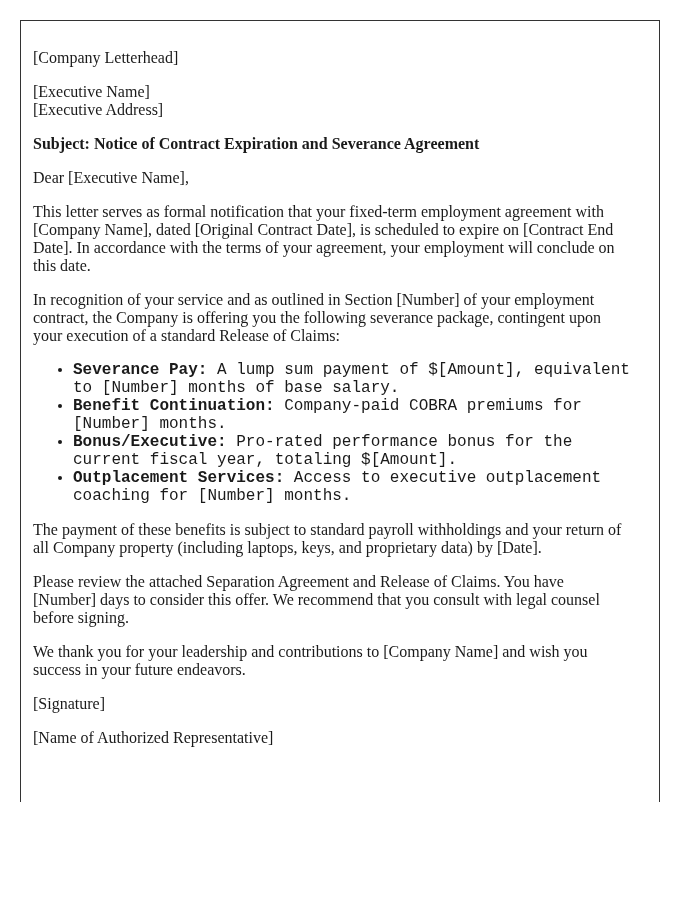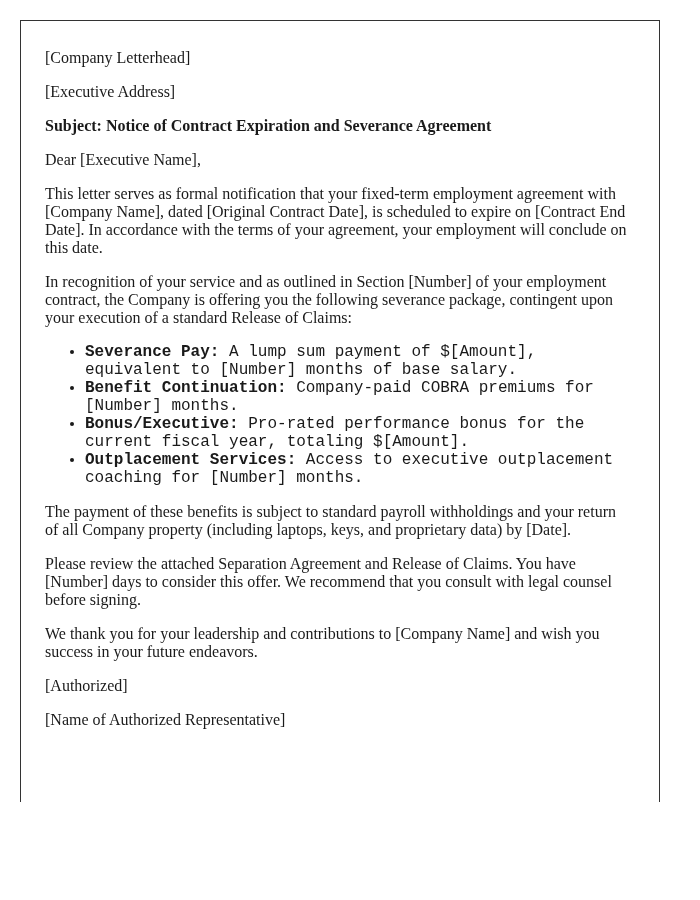--- a/index.html
+++ b/index.html
@@ -20,21 +20,21 @@
     .letter {
       position: absolute;
       left: 20px;
       top: 20px;
       width: 640px;
       height: 782px;
       box-sizing: border-box;
       border-top: 1px solid #333333;
       border-left: 1px solid #333333;
       border-right: 1px solid #333333;
-      padding: 28px 28px 0 24px;
+      padding: 28px 28px 0 12px;
       overflow: hidden;
     }
     .letter p {
       margin: 0 0 16px 0;
     }
     .letter .subject {
       font-weight: bold;
     }
     .letter ul {
       margin: 0 0 16px 0;
@@ -50,30 +50,31 @@
     .address-line {
       display: block;
     }
   </style>
 </head>
 <body>
 
 <div class="letter">
   <p>[Company Letterhead]</p>
   <p>
+    <span class="address-line">[Executive Name]</span>
     <span class="address-line">[Executive Address]</span>
   </p>
   <p class="subject">Subject: Notice of Contract Expiration and Severance Agreement</p>
   <p>Dear [Executive Name],</p>
   <p>This letter serves as formal notification that your fixed-term employment agreement with [Company Name], dated [Original Contract Date], is scheduled to expire on [Contract End Date]. In accordance with the terms of your agreement, your employment will conclude on this date.</p>
   <p>In recognition of your service and as outlined in Section [Number] of your employment contract, the Company is offering you the following severance package, contingent upon your execution of a standard Release of Claims:</p>
   <ul>
     <li><span class="term">Severance Pay:</span><span> A lump sum payment of $[Amount], equivalent to [Number] months of base salary.</span></li>
     <li><span class="term">Benefit Continuation:</span><span> Company-paid COBRA premiums for [Number] months.</span></li>
     <li><span class="term">Bonus/Executive:</span><span> Pro-rated performance bonus for the current fiscal year, totaling $[Amount].</span></li>
     <li><span class="term">Outplacement Services:</span><span> Access to executive outplacement coaching for [Number] months.</span></li>
   </ul>
   <p>The payment of these benefits is subject to standard payroll withholdings and your return of all Company property (including laptops, keys, and proprietary data) by [Date].</p>
   <p>Please review the attached Separation Agreement and Release of Claims. You have [Number] days to consider this offer. We recommend that you consult with legal counsel before signing.</p>
   <p>We thank you for your leadership and contributions to [Company Name] and wish you success in your future endeavors.</p>
-  <p>[Authorized]</p>
+  <p>[Signature]</p>
   <p>[Name of Authorized Representative]</p>
 </div>
 
 </body></html>

